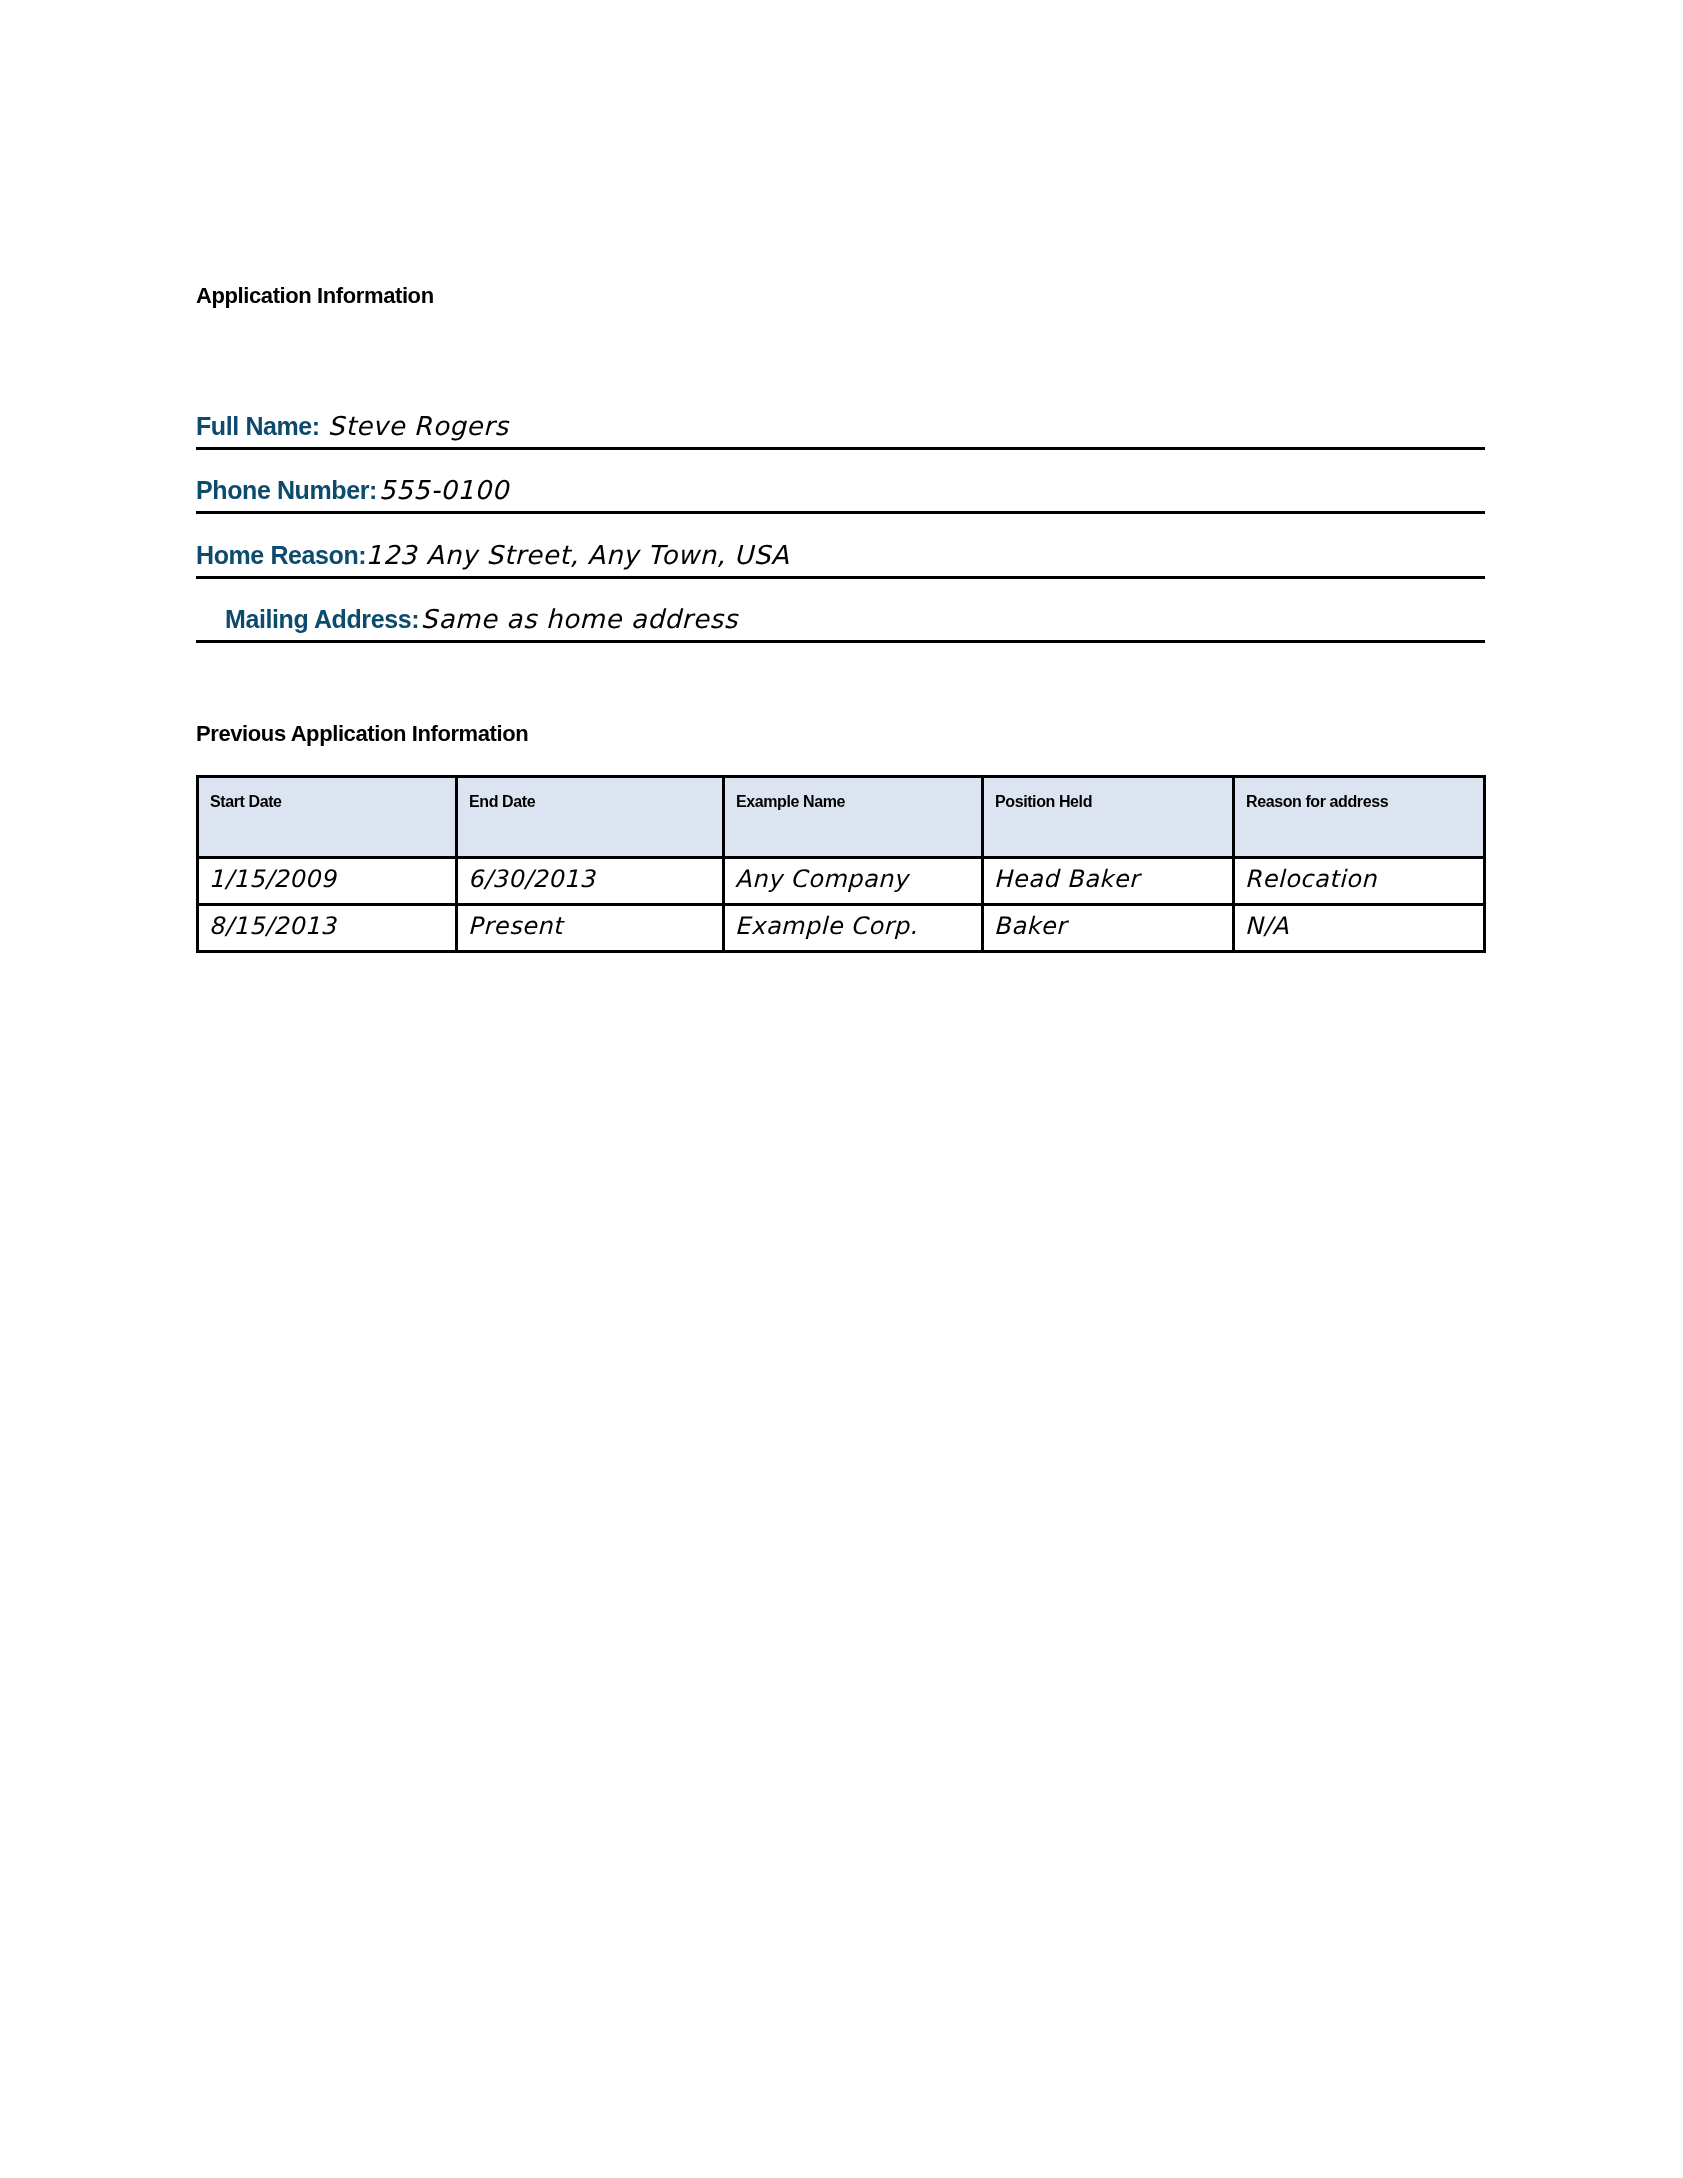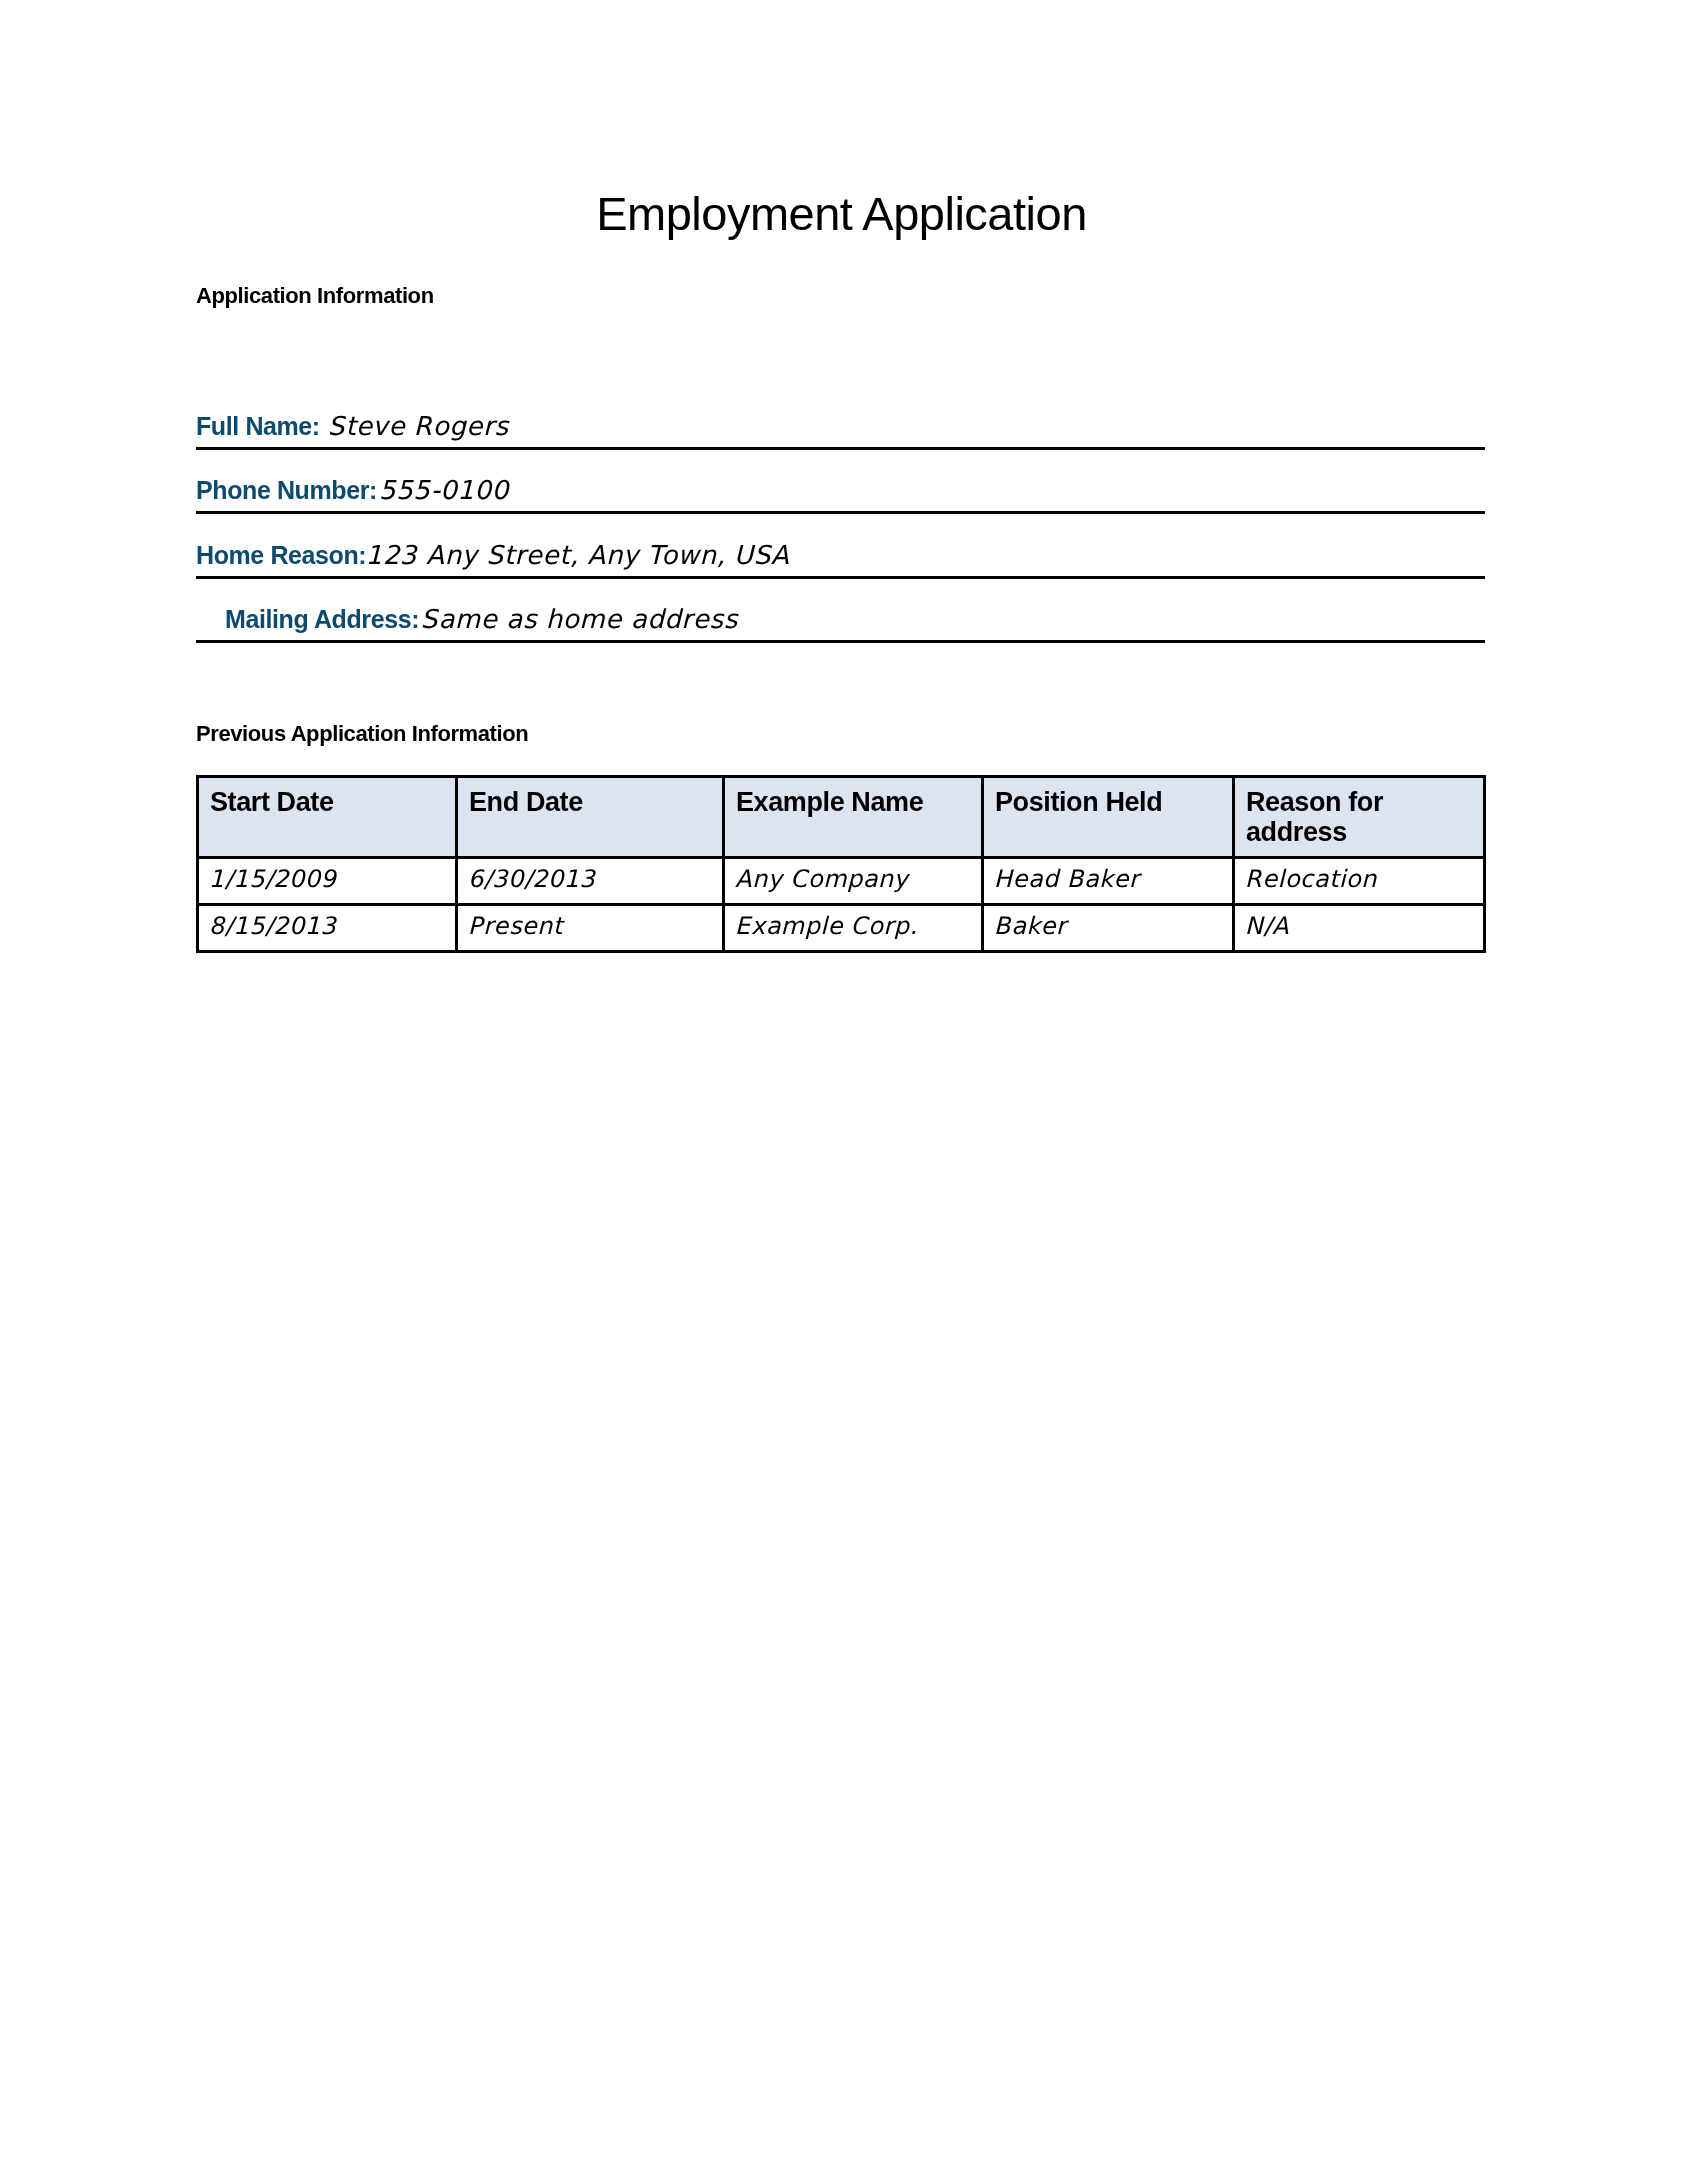--- a/index.html
+++ b/index.html
@@ -126,21 +126,21 @@
     margin: 0;
     text-align: left;
     vertical-align: top;
   }
   .employment-table th {
     background: #dde4f1;
     height: 69px;
     padding: 9px 0 0 11px;
     font-family: "Liberation Sans", sans-serif;
     font-weight: bold;
-    font-size: 27px;
+    font-size: 16px;
     letter-spacing: -0.4px;
     line-height: 30px;
     color: #000000;
   }
   .employment-table td {
     background: #ffffff;
     height: 40px;
     padding: 2px 0 2px 11px;
     font-family: "DejaVu Sans", sans-serif;
     font-size: 24px;
@@ -160,21 +160,20 @@
   .col-end     { width: 267px; }
   .col-emp     { width: 259px; }
   .col-pos     { width: 251px; }
   .col-reason  { width: 251px; }
 </style>
 </head>
 <body>
 
 <div class="page">
 
-  <div class="doc-title">Employment Application</div>
 
   <div class="section-heading" id="heading-application">Application Information</div>
 
   <div class="field-row" id="field-row-0">
     <div class="field-inner">
       <span class="field-label">Full Name:</span><span class="field-value">Steve Rogers</span>
     </div>
   </div>
 
   <div class="field-row" id="field-row-1">

